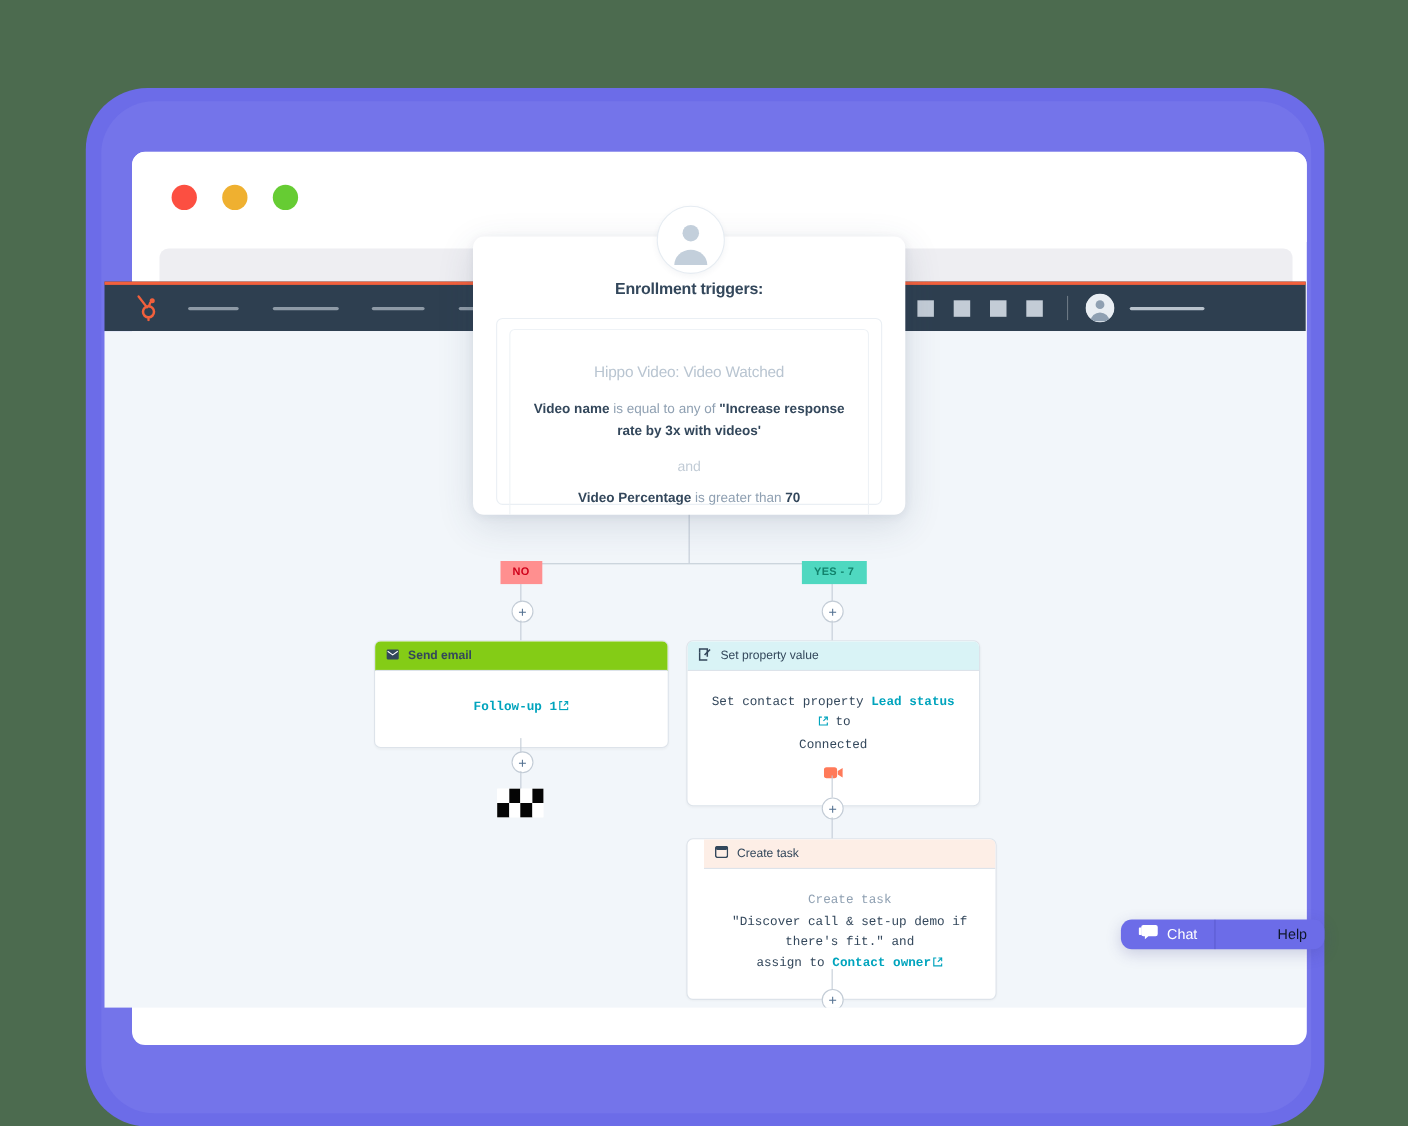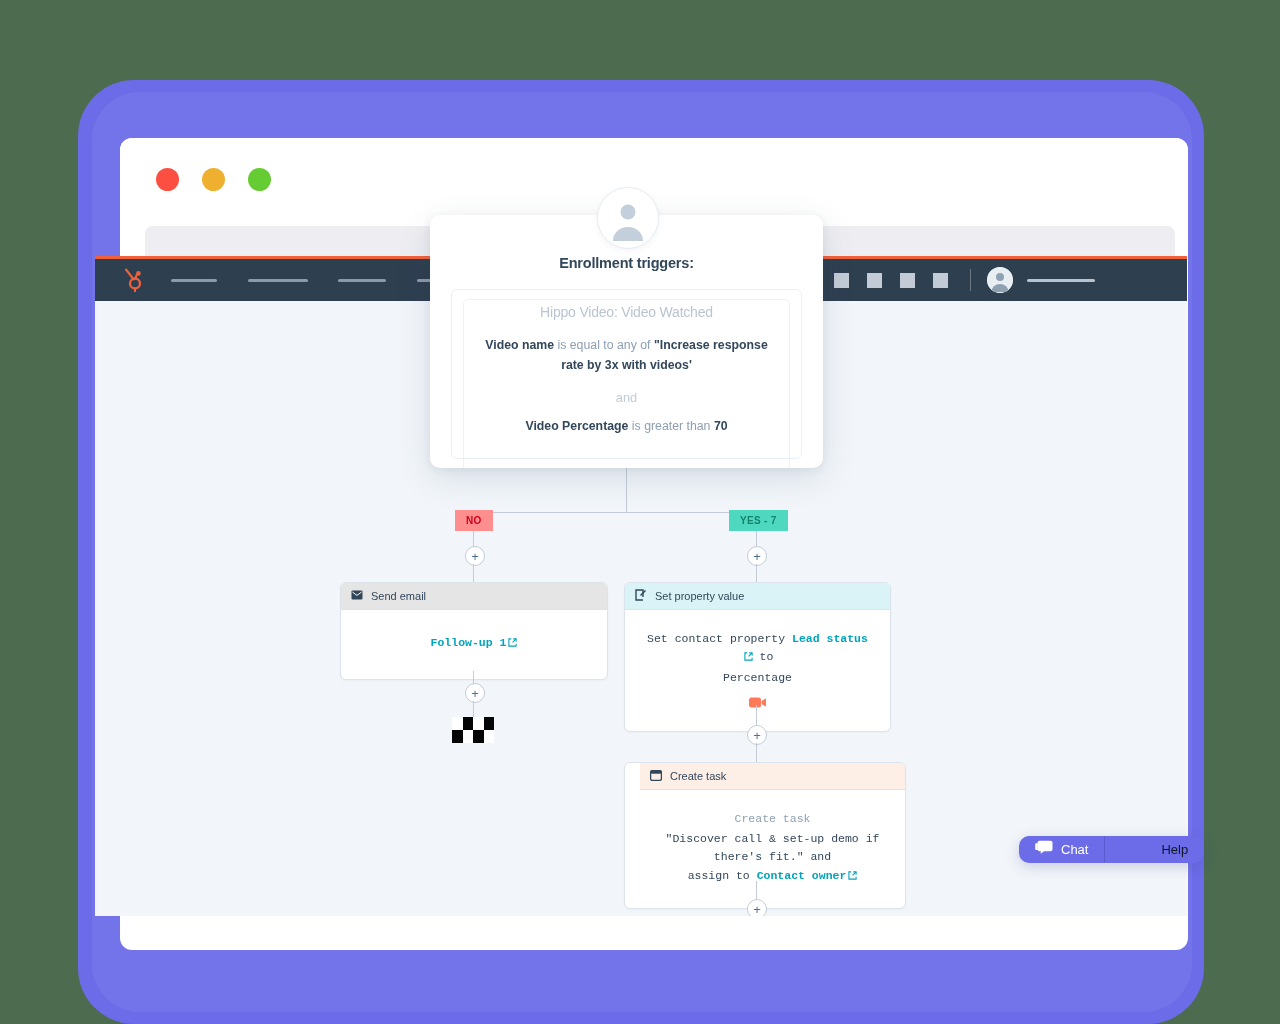--- a/index.html
+++ b/index.html
@@ -83,21 +83,21 @@
 
   
   .node{
     position:absolute;background:#ffffff;border:1px solid #dde3ea;
     border-radius:6px;overflow:hidden;box-shadow:0 1px 2px rgba(0,0,0,.03);
   }
   .node-head{
     display:flex;align-items:center;gap:8px;height:26px;padding:0 10px;
     font-size:11px;color:#33475b;border-bottom:1px solid #dde3ea;
   }
-  .node-head.email{background:#e5e5e5;}
+  .node-head.email{background:#84cc16;font-weight:bold;}
   .node-head.prop{background:#d9f3f6;}
   .node-head.task{background:#fdeee6;}
   .node-body{
     padding:18px 18px 20px;text-align:center;font-size:11.5px;color:#33475b;
     line-height:1.55;
     font-family:Liberation Mono, monospace;
   }
   .lnk{color:#00a4bd;font-weight:700;text-decoration:none;}
   .ext{display:inline-block;vertical-align:-1px;margin-left:2px;}
 
@@ -117,21 +117,21 @@
   .enroll-title{
     text-align:center;font-size:14.5px;font-weight:700;color:#33475b;
     padding-top:40px;letter-spacing:-.2px;
   }
   .enroll-inner{
     margin:18px 21px 0;border:1px solid #eaeff4;border-radius:6px;
     padding:0 0 10px;height:170px;box-sizing:border-box;
   }
   .enroll-inner2{
     margin:9px 11px 0;border:1px solid #eef2f6;border-radius:5px;
-    height:180px;box-sizing:border-box;padding:4px 18px 0;
+    height:180px;box-sizing:border-box;padding:30px 18px 0;
   }
   .trig-name{
     text-align:center;font-size:14px;color:#b9c5d1;margin-bottom:16px;
     letter-spacing:-.2px;
   }
   .trig-line{
     text-align:center;font-size:12.3px;color:#8fa0b2;line-height:1.62;
   }
   .trig-line b{color:#33475b;font-weight:700;}
   .trig-and{text-align:center;font-size:12.8px;color:#c2ccd6;margin:14px 0 12px;}
@@ -272,21 +272,21 @@
       <div class="node-body" style="padding:20px 22px 16px;">
         <span>Set contact property</span>
         <a class="lnk" href="#"><span>Lead status</span><span class="ext">
           <svg width="9" height="9" viewBox="0 0 10 10">
                 <path d="M3.5 1H1v8h8V6.5" stroke="#00a4bd" stroke-width="1.2" fill="none"></path>
                 <path d="M5.8 1H9v3.2" stroke="#00a4bd" stroke-width="1.2" fill="none"></path>
                 <path d="M9 1 L5.1 4.9" stroke="#00a4bd" stroke-width="1.2"></path>
               </svg>
         </span></a>
         <span>to</span>
-        <div style="margin-top:2px;">Percentage</div>
+        <div style="margin-top:2px;">Connected</div>
         <div style="margin-top:10px;">
           <svg width="18" height="13" viewBox="0 0 18 13">
             <rect x="0" y="1.5" width="12" height="10" rx="2.5" fill="#ff7a59"></rect>
             <path d="M12.6 5 L17 2.2 v8.6 L12.6 8z" fill="#ff7a59"></path>
           </svg>
         </div>
       </div>
     </div>
 
     <div class="vline" style="left:661px;top:404px;height:20px;"></div>

